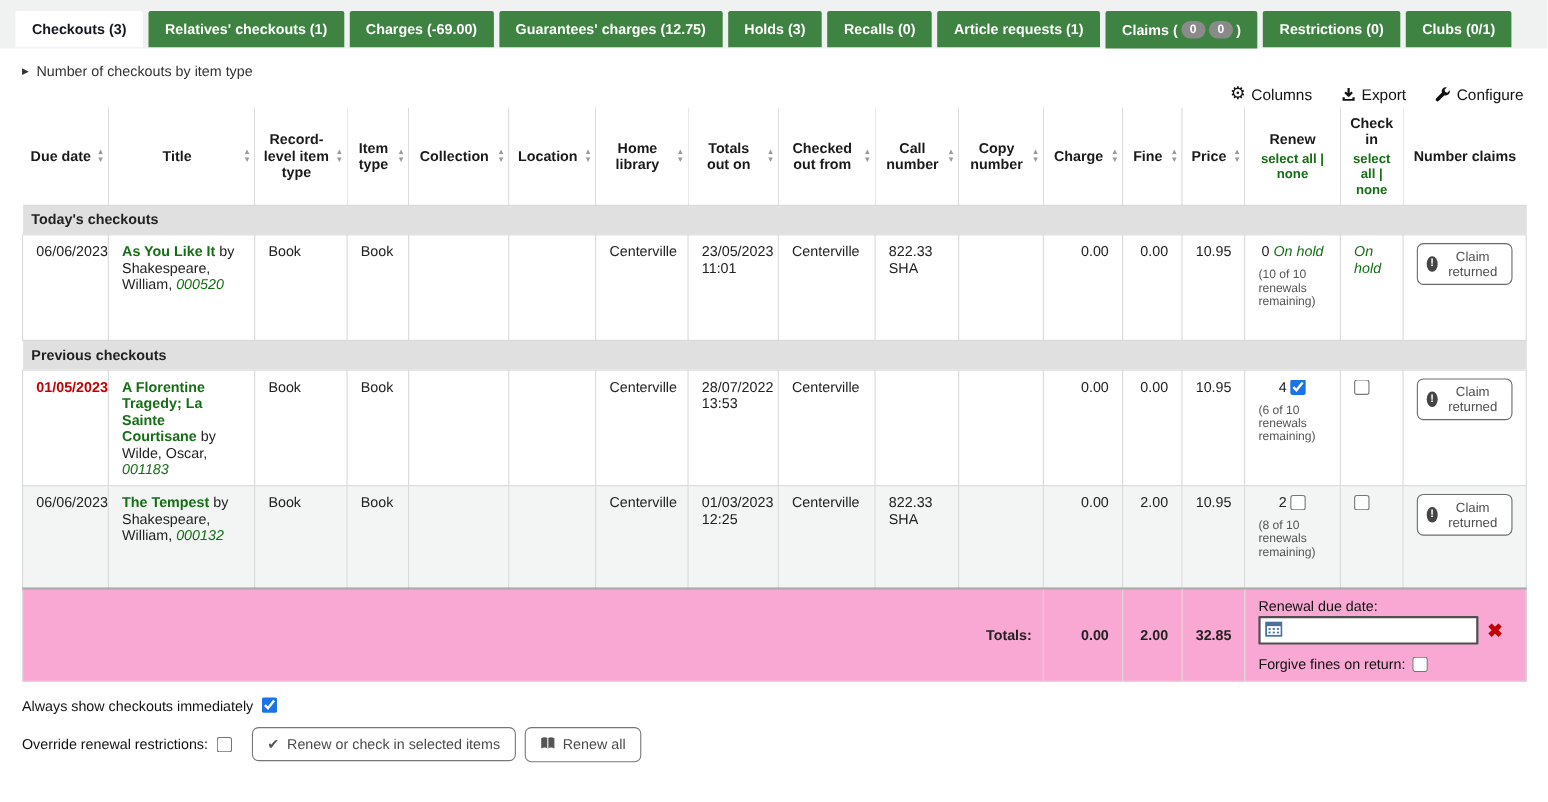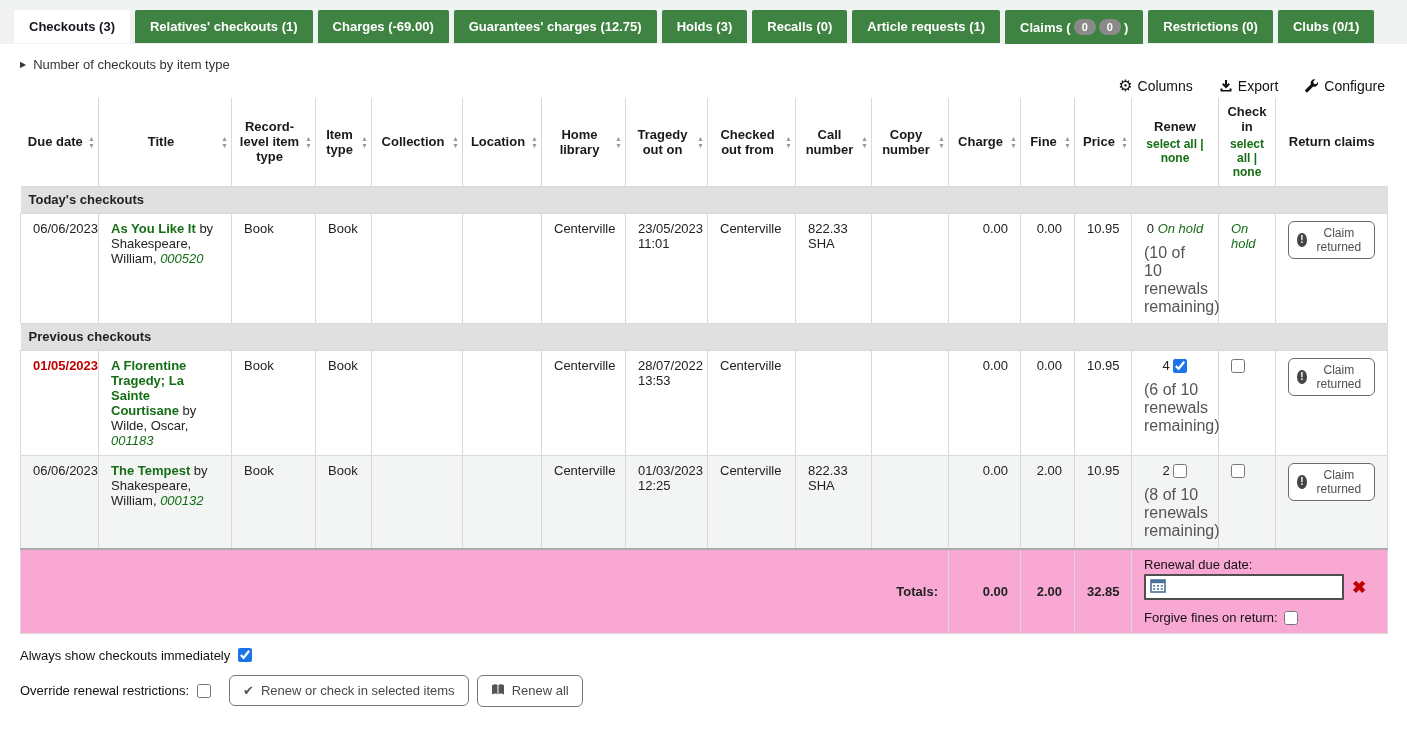--- a/index.html
+++ b/index.html
@@ -39,21 +39,21 @@
   tr.group-row td { background:#e0e0e0; font-weight:bold; color:#222; padding:5px 8px; height:27px;
                     border-left:none; border-right:none; vertical-align:middle; }
   td { padding:7px 12px; font-size:13px; color:#222; background:#fff; }
   tr.striped td { background:#f3f4f4; }
   td.num { text-align:right;margin-left:41px; }
   td.center { text-align:center; }
 
   a.green-link { color:#156e15; text-decoration:none; cursor:pointer;font-style:italic; }
   .title-link { color:#156e15; font-weight:bold; cursor:pointer; }
   .overdue { color:#c00000; font-weight:bold;text-align:right; }
-  .renew-note { font-size:16px; color:#555; margin-top:8px; text-align:left; }
+  .renew-note { font-size:11px; color:#555; margin-top:8px; text-align:left; }
   .renew-top { text-align:center; }
   input[type="checkbox"] { accent-color:#1a73e8; width:14px; height:14px; margin:0; vertical-align:middle; cursor:pointer; }
 
   .claim-btn { display:inline-flex; align-items:center; gap:5px; border:1px solid #6b6b6b; border-radius:6px;
                background:#fff; padding:4px 8px; font-size:12px; color:#4f4f4f; cursor:pointer;
                font-family:"Liberation Sans", sans-serif; }
   .excl-circle { width:14px; height:14px; border-radius:50%; background:#454545; color:#fff; font-weight:bold;
                  font-size:10px; display:inline-flex; align-items:center; justify-content:center; }
 
   tr.totals-row td { background:#f9a8d4; border-top:2px solid #ababab; height:84px; vertical-align:middle; }
@@ -172,21 +172,21 @@
               <span>▼</span>
             </span></th>
         <th><span>Location</span><span class="sort">
               <span>▲</span>
               <span>▼</span>
             </span></th>
         <th><span>Home library</span><span class="sort">
               <span>▲</span>
               <span>▼</span>
             </span></th>
-        <th><span>Tragedy out on</span><span class="sort">
+        <th><span>Totals out on</span><span class="sort">
               <span>▲</span>
               <span>▼</span>
             </span></th>
         <th><span>Checked out from</span><span class="sort">
               <span>▲</span>
               <span>▼</span>
             </span></th>
         <th><span>Call number</span><span class="sort">
               <span>▲</span>
               <span>▼</span>
@@ -202,21 +202,21 @@
         <th><span>Fine</span><span class="sort">
               <span>▲</span>
               <span>▼</span>
             </span></th>
         <th><span>Price</span><span class="sort">
               <span>▲</span>
               <span>▼</span>
             </span></th>
         <th class="no-sort"><span>Renew</span><span class="sub-links">select all | none</span></th>
         <th class="no-sort"><span>Check in</span><span class="sub-links">select all | none</span></th>
-        <th class="no-sort"><span>Return claims</span></th>
+        <th class="no-sort"><span>Number claims</span></th>
       </tr>
     </thead>
     <tbody>
       <tr class="group-row">
         <td colspan="17">Today's checkouts</td>
       </tr>
 
       <tr style="height:96px">
         <td>06/06/2023</td>
         <td>

